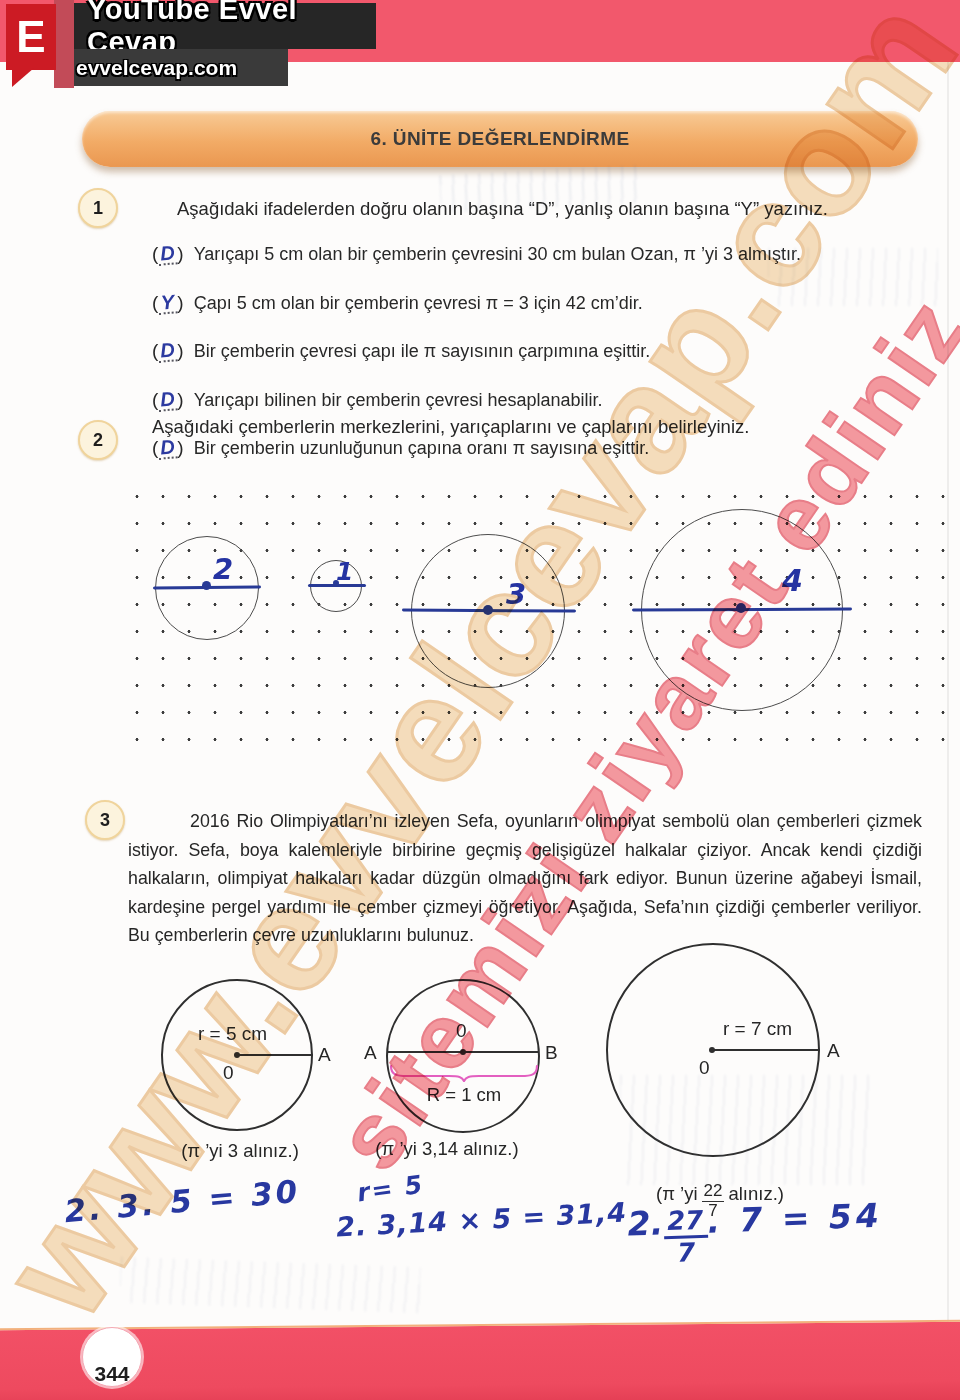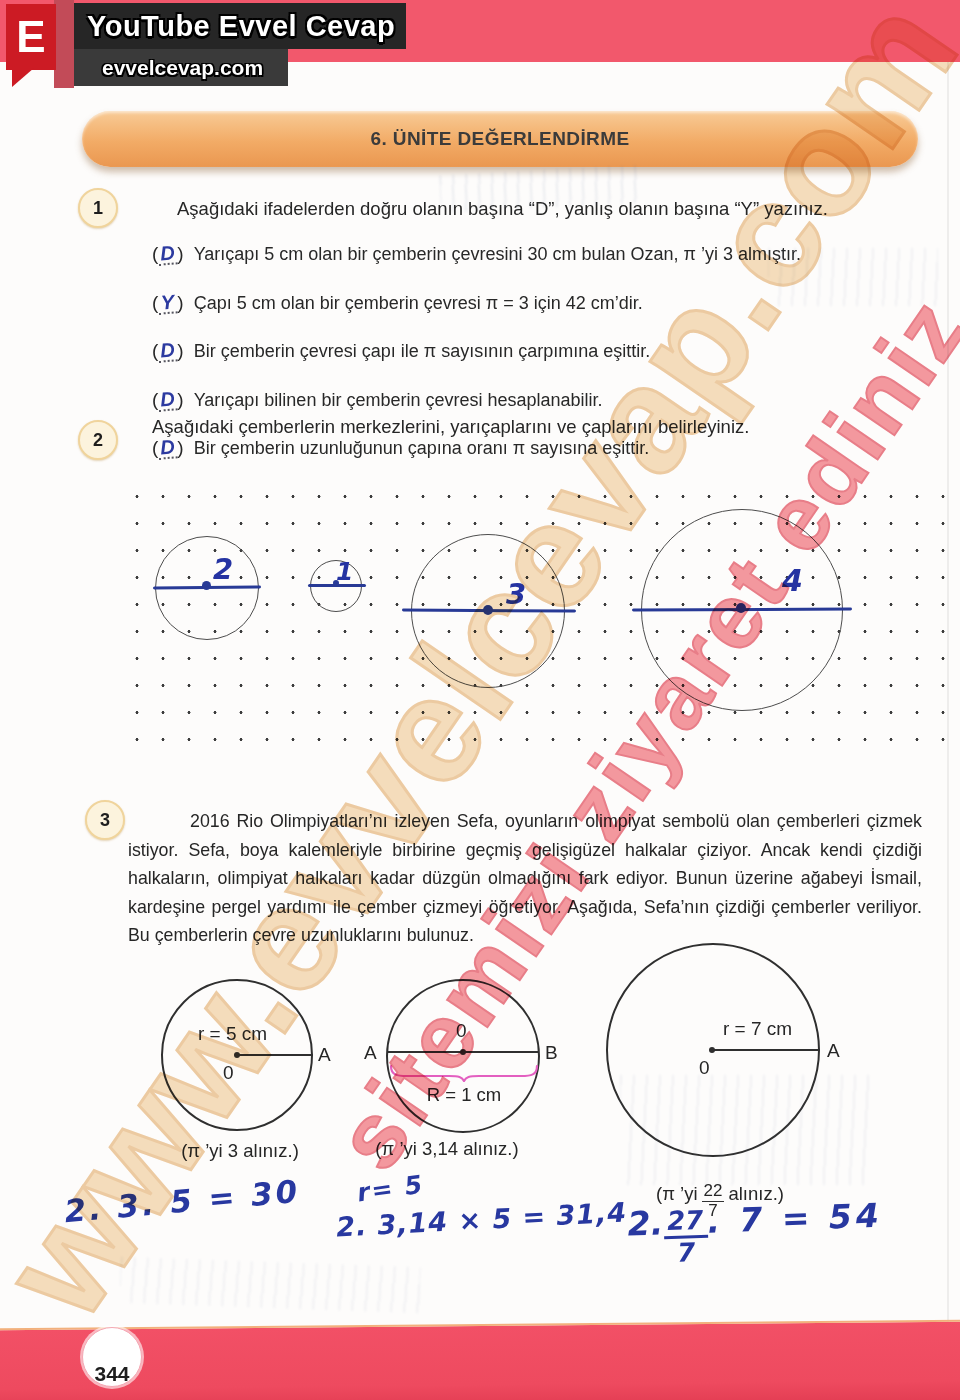--- a/index.html
+++ b/index.html
@@ -7,24 +7,24 @@
         font-family:"Liberation Sans",sans-serif;color:#282828;}
   .abs{position:absolute;}
 
   
   .top-band{left:0;top:0;width:960px;height:62px;background:#f2586c;}
   .logo-strip{left:54px;top:0;width:20px;height:88px;background:#c24b58;}
   .logo-e{left:6px;top:4px;width:50px;height:66px;background:#cc1b24;display:flex;align-items:center;justify-content:center;
           color:#fff;font-size:44px;font-weight:bold;}
   .logo-e::after{content:"";position:absolute;left:6px;bottom:-17px;width:0;height:0;
           border-top:19px solid #cc1b24;border-right:22px solid transparent;}
-  .title-band{left:74px;top:3px;width:332px;height:46px;background:#262626;display:flex;align-items:center;padding-left:13px;box-sizing:border-box;}
+  .title-band{left:74px;top:3px;width:302px;height:46px;background:#262626;display:flex;align-items:center;padding-left:13px;box-sizing:border-box;}
   .title-band span{color:#fff;font-size:29px;font-weight:bold;letter-spacing:.5px;
           text-shadow:2px 2px 0 #000,-2px 2px 0 #000,2px -2px 0 #000,-2px -2px 0 #000,0 3px 0 #000;}
-  .url-band{left:74px;top:49px;width:214px;height:37px;background:#3a3a3a;display:flex;align-items:center;padding-left:28px;box-sizing:border-box;text-align:center;}
+  .url-band{left:74px;top:49px;width:214px;height:37px;background:#3a3a3a;display:flex;align-items:center;padding-left:2px;box-sizing:border-box;text-align:center;}
   .url-band span{color:#fff;font-size:21px;font-weight:bold;
           text-shadow:1.5px 1.5px 0 #000,-1.5px 1.5px 0 #000,1.5px -1.5px 0 #000,-1.5px -1.5px 0 #000;}
 
   
   .banner{left:82px;top:111px;width:836px;height:56px;border-radius:28px;
           background:linear-gradient(180deg,#f8cb96 0%,#f2ab66 55%,#ea9750 100%);
           box-shadow:0 5px 7px rgba(150,110,70,.45), inset 0 2px 3px rgba(255,255,255,.55);
           display:flex;align-items:center;justify-content:center;}
   .banner span{font-size:19px;font-weight:bold;color:#3b3b3b;letter-spacing:.4px;}
 

